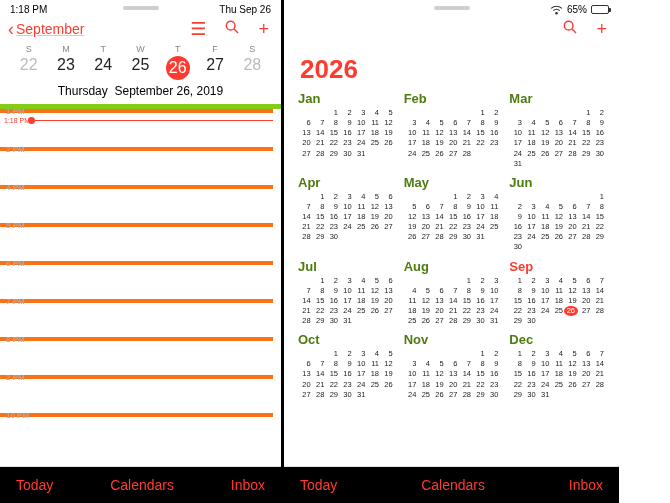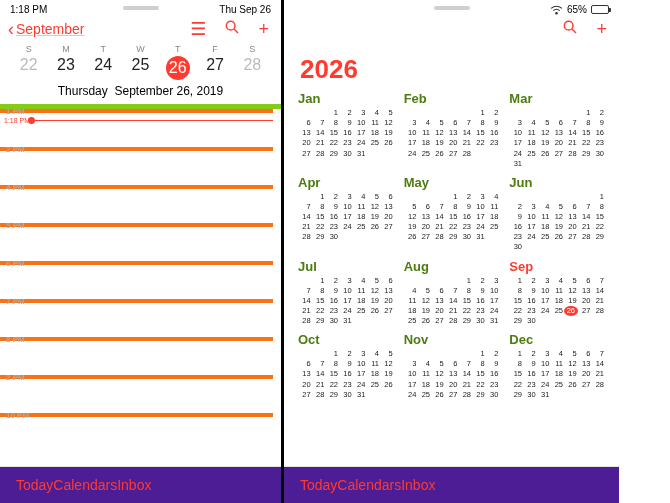--- a/index.html
+++ b/index.html
@@ -25,21 +25,21 @@
 .wday { flex: 1; text-align: center; font-size: 16px; font-weight: 400; color: #222; position: relative; }
 .wday.dim { color: #bbb; }
 .wday.today .num { display: inline-block; width: 24px; height: 24px; line-height: 24px; background: #ff3b30; color: #fff; border-radius: 50%; font-weight: 500; }
 .datemsg { text-align: center; font-size: 12px; padding: 2px 0 6px; border-bottom: 5px solid #84cc16; }
 .timeline { flex: 1; overflow: hidden; position: relative; padding-right: 8px; }
 .hour { height: 38px; border-top: 4px solid #f97316; position: relative; font-weight: bold; }
 .hour .lbl { position: absolute; top: -6px; left: 6px; font-size: 8px; color: #aaa; }
 .nowline { position: absolute; left: 32px; right: 8px; height: 1px; background: #ff3b30; }
 .nowline::before { content: ''; position: absolute; left: -4px; top: -3px; width: 7px; height: 7px; border-radius: 50%; background: #ff3b30; }
 .nowlbl { position: absolute; left: 4px; font-size: 7px; color: #ff3b30; transform: translateY(-50%); }
-.toolbar { border-top: 1px solid #e2e2e2; display: flex; padding: 10px 16px; font-size: 14px; color: #ff3b30; background: #4c1d95; }
+.toolbar { border-top: 1px solid #e2e2e2; display: flex; justify-content: space-between; padding: 10px 16px; font-size: 14px; color: #ff3b30; background: #000000; }
 .year-title { font-size: 26px; font-weight: 700; color: #ff3b30; padding: 10px 16px 6px; }
 .year-grid { flex: 1; display: grid; grid-template-columns: repeat(3, 1fr); grid-auto-rows: min-content; gap: 6px 10px; padding: 0 14px 4px; overflow: hidden; }
 .month { }
 .month .mname { font-size: 13px; font-weight: 600; color: #4d7c0f; margin-bottom: 2px; }
 .month.cur .mname { color: #ff3b30; }
 .mg { display: grid; grid-template-columns: repeat(7, 1fr); font-size: 7.5px; line-height: 1.35; color: #222; }
 .mg span { text-align: right; padding-right: 1px; }
 .mg span.e { visibility: hidden; }
 .mg span.t { background: #ff3b30; color: #fff; border-radius: 50%; text-align: center; padding-right: 0; }
 </style>

